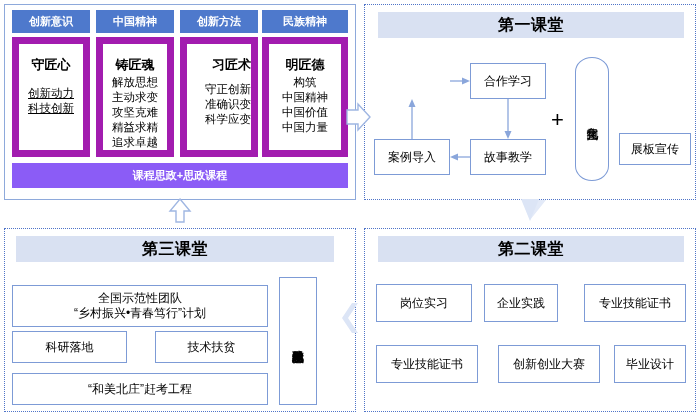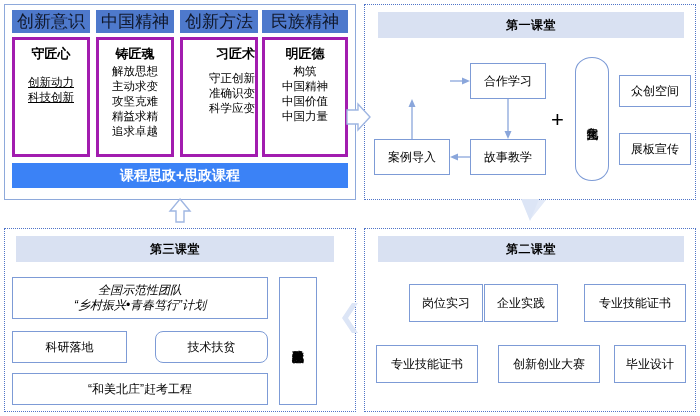--- a/index.html
+++ b/index.html
@@ -14,41 +14,41 @@
   .stage{position:absolute;left:0;top:0;width:700px;height:416px;}
 
   
   .panel{position:absolute;box-sizing:border-box;background:#fff;}
   .panel.solid{border:1px solid #8EA9DB;}
   .panel.dotted{border:1px dotted #4F74C8;}
 
   .panel-head{
     position:absolute;background:#D9E1F2;
     display:flex;align-items:center;justify-content:center;
-    font-weight:bold;font-size:12px;letter-spacing:.5px;color:#000;
+    font-weight:bold;font-size:16px;letter-spacing:.5px;color:#000;
   }
 
   
   .col-head{
-    position:absolute;background:#4E79CC;color:#0f172a;
-    font-weight:normal;font-size:17px;
+    position:absolute;background:#4E79CC;color:#ffffff;
+    font-weight:bold;font-size:11px;
     display:flex;align-items:center;justify-content:center;
     box-sizing:border-box;
   }
   .col-card{
-    position:absolute;border:3px solid #a21caf;background:#fff;
+    position:absolute;border:7px solid #a21caf;background:#fff;
     box-sizing:border-box;
     display:flex;flex-direction:column;align-items:center;
-    padding-top:5px;
+    padding-top:12px;
   }
   .col-card .ct{font-weight:bold;font-size:13px;line-height:17px;margin-bottom:2px;}
   .col-card .cb{font-size:11.5px;line-height:15px;text-align:center;white-space:pre-line;}
   .red-banner{
-    position:absolute;background:#3b82f6;color:#fff;
-    font-weight:bold;font-size:14px;
+    position:absolute;background:#8b5cf6;color:#fff;
+    font-weight:bold;font-size:11px;
     display:flex;align-items:center;justify-content:center;
     box-sizing:border-box;
   }
 
   
   .bbox{
     position:absolute;box-sizing:border-box;
     border:1px solid #7D9BD6;background:#fff;
     display:flex;align-items:center;justify-content:center;text-align:center;
     font-size:12px;line-height:15px;color:#000;white-space:pre-line;
@@ -125,43 +125,42 @@
   <div class="bbox" style="left:470px;top:63px;width:76px;height:36px;">合作学习</div>
   <div class="bbox" style="left:470px;top:139px;width:76px;height:36px;">故事教学</div>
   <div class="bbox" style="left:374px;top:139px;width:76px;height:36px;">案例导入</div>
 
   <div class="plus" style="left:551px;top:109px;">+</div>
 
   <div class="capsule" style="left:575px;top:57px;width:34px;height:124px;">
     <span class="vtext">文化氛围</span>
   </div>
 
-  <div class="bbox" style="left:619px;top:75px;width:72px;height:32px;">众创空间</div>
   <div class="bbox" style="left:619px;top:133px;width:72px;height:32px;">展板宣传</div>
 
   <div class="panel dotted" style="left:364px;top:228px;width:332px;height:184px;"></div>
 
   <div class="panel-head" style="left:378px;top:236px;width:306px;height:26px;">第二课堂</div>
 
-  <div class="bbox" style="left:376px;top:284px;width:74px;height:38px;margin-left:33px;">岗位实习</div>
+  <div class="bbox" style="left:376px;top:284px;width:96px;height:38px;">岗位实习</div>
   <div class="bbox" style="left:484px;top:284px;width:74px;height:38px;">企业实践</div>
   <div class="bbox" style="left:584px;top:284px;width:102px;height:38px;">专业技能证书</div>
 
   <div class="bbox" style="left:376px;top:345px;width:102px;height:38px;">专业技能证书</div>
   <div class="bbox" style="left:614px;top:345px;width:72px;height:38px;">毕业设计</div>
   <div class="bbox" style="left:498px;top:345px;width:102px;height:38px;">创新创业大赛</div>
 
   <div class="panel dotted" style="left:4px;top:228px;width:352px;height:184px;"></div>
 
   <div class="panel-head" style="left:16px;top:236px;width:318px;height:26px;">第三课堂</div>
 
-  <div class="bbox" style="left:12px;top:277px;width:256px;height:42px;font-style:italic;">全国示范性团队
+  <div class="bbox" style="left:12px;top:285px;width:256px;height:42px;">全国示范性团队
 “乡村振兴•青春笃行”计划</div>
   <div class="bbox" style="left:12px;top:331px;width:115px;height:32px;">科研落地</div>
-  <div class="bbox" style="left:155px;top:331px;width:113px;height:32px;border-radius:8px;">技术扶贫</div>
+  <div class="bbox" style="left:155px;top:331px;width:113px;height:32px;">技术扶贫</div>
   <div class="bbox" style="left:12px;top:373px;width:256px;height:32px;">“和美北庄”赶考工程</div>
 
   <div class="bbox" style="left:279px;top:277px;width:38px;height:128px;">
     <span class="vbox-text">砼心筑梦主体思政实践活动</span>
   </div>
 
   <svg class="ov" viewBox="0 0 700 416">
 
     <g stroke="#8AA6DB" stroke-width="1.3" fill="none">
       <line x1="450" y1="81" x2="464" y2="81"></line>

